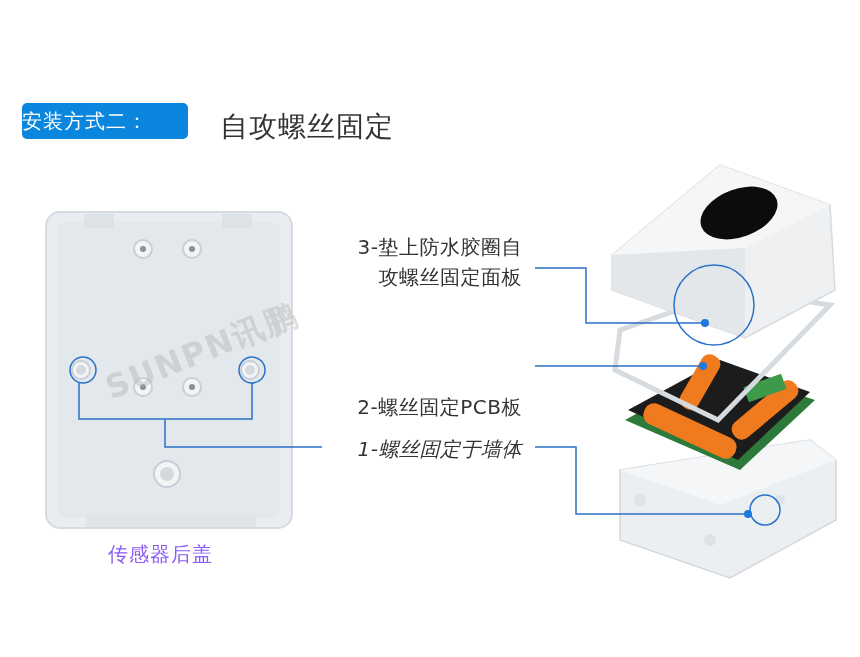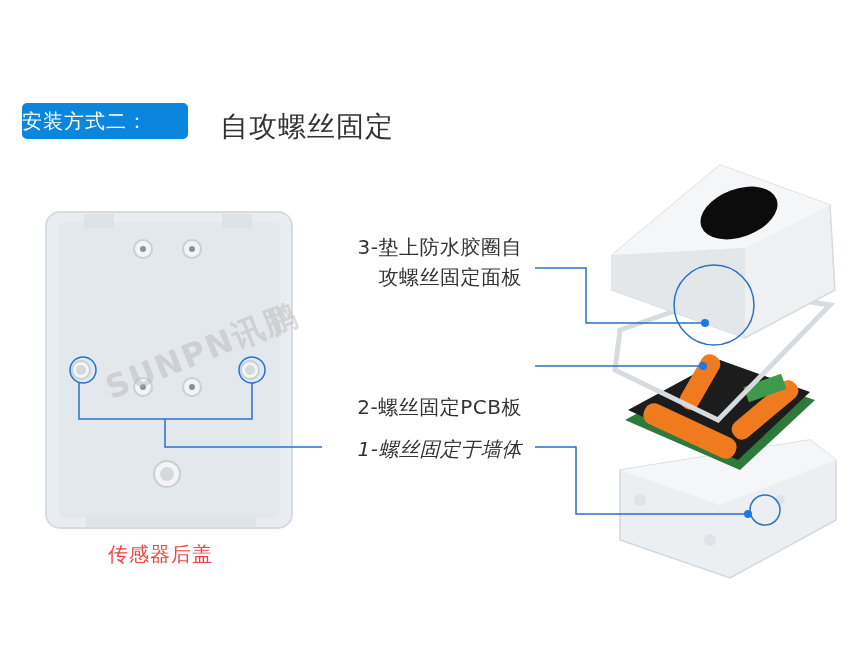--- a/index.html
+++ b/index.html
@@ -1,21 +1,21 @@
 <!DOCTYPE html>
 <html><head>
 <meta charset="utf-8">
 <style>
   html, body { margin:0; padding:0; }
   body { width:860px; height:657px; background:#ffffff; position:relative; overflow:hidden;
          font-family: "DejaVu Sans", "Liberation Sans", sans-serif; color:#333; }
   .badge { position:absolute; left:22px; top:103px; width:166px; height:36px; background:#0a86df;
            border-radius:5px; color:#fff; font-size:20px; line-height:36px; text-align:left; letter-spacing:1px; }
   .subtitle { position:absolute; left:220px; top:108px; font-size:28px; color:#333; letter-spacing:1px; }
-  .caption { position:absolute; left:108px; top:541px; font-size:20px; color:#ef4444; letter-spacing:1px; }
+  .caption { position:absolute; left:108px; top:541px; font-size:20px; color:#8b5cf6; letter-spacing:1px; }
   .label { position:absolute; font-size:20px; color:#333; letter-spacing:0.5px; line-height:30px; text-align:right; }
   .label.l3 { left:330px; top:232px; width:192px; }
   .label.l2 { left:330px; top:352px; width:192px;margin-top:40px; }
   .label.l1 { left:330px; top:434px; width:192px;font-style:italic; }
   svg.art { position:absolute; left:0; top:0; }
   .wm { position:absolute; left:100px; top:330px; font-size:32px; font-weight:bold; color:rgba(180,180,180,0.45);
         transform:rotate(-22deg); letter-spacing:2px; font-family:"DejaVu Sans", sans-serif; }
 </style>
 </head>
 <body>

